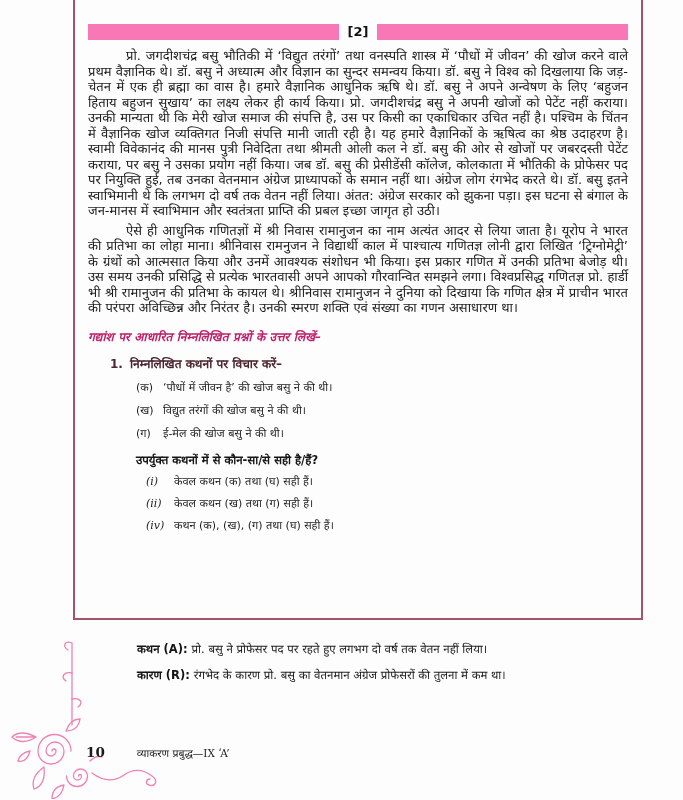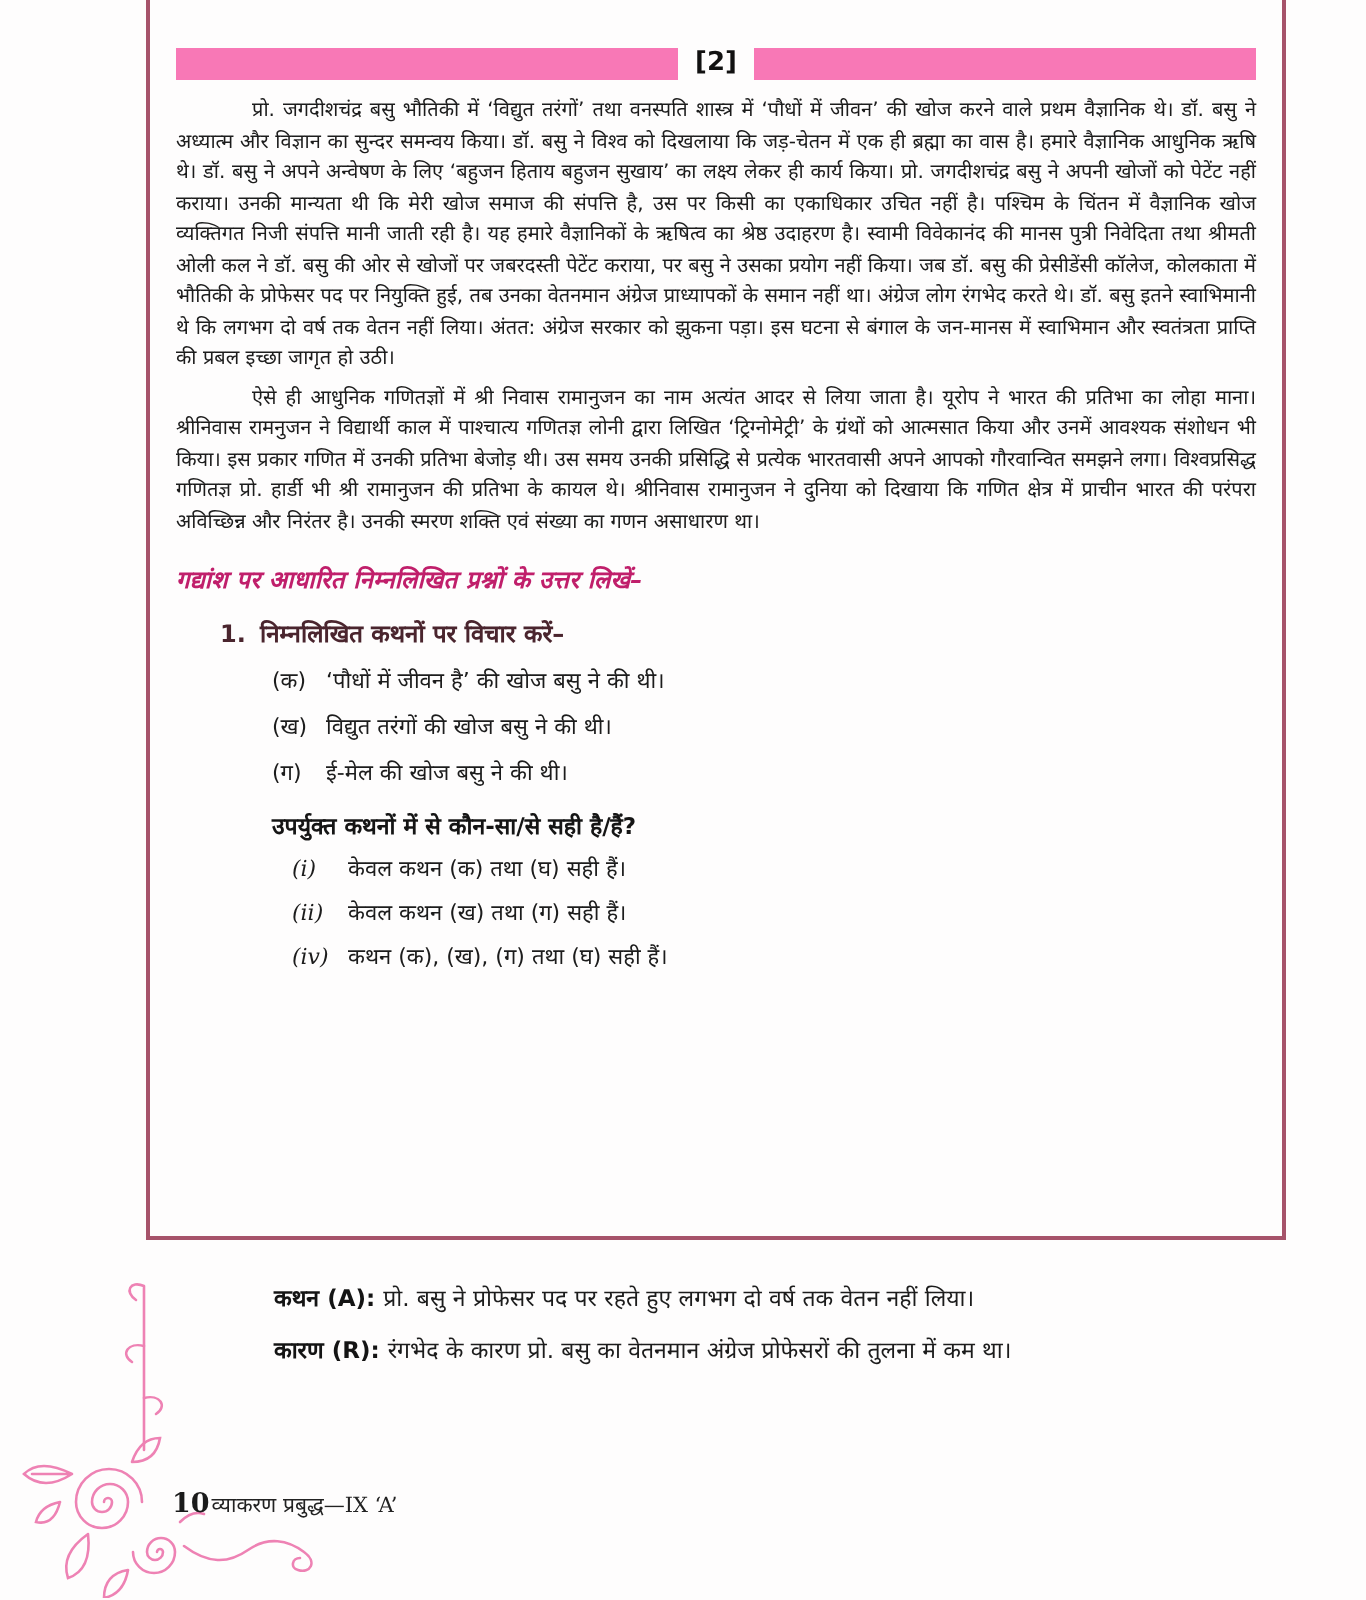--- a/index.html
+++ b/index.html
@@ -15,42 +15,42 @@
   .content { padding:0 13px; }
   .header-row {
     margin-top:31px; display:flex; align-items:center; gap:9px; height:17px;
   }
   .pink-bar { flex:1; height:16px; background:#f878b6; }
   .page-num-top { font-weight:bold; font-size:13px; color:#111; line-height:17px; }
   .magenta-heading {
     margin-top:13px; font-weight:bold; font-size:12px; color:#c01f6b; letter-spacing:.1px;
   }
   .passage {
-    margin-top:8px; font-size:10px; line-height:15.5px; color:#1c1c1c;
+    margin-top:8px; font-size:13px; line-height:15.5px; color:#1c1c1c;
     text-align:justify; text-indent:38px;
   }
   .passage + .passage { margin-top:4px; }
   .q-heading2 { margin-top:12px;font-style:italic; }
   .q1-row { margin-top:10px; margin-left:22px; font-weight:bold; font-size:12px; color:#4a252e; }
   .q-num { display:inline-block; width:20px; }
   .stmt { margin-top:9px; margin-left:48px; font-size:11px; line-height:14px; color:#1c1c1c; }
   .stmt-label { display:inline-block; width:27px; }
   .subq { margin-top:11px; margin-left:48px; font-weight:bold; font-size:11.5px; color:#151515; }
   .opt { margin-top:8px; margin-left:58px; font-size:11px; line-height:14px; color:#1c1c1c; }
   .opt-label {
     display:inline-block; min-width:24px; font-family:"DejaVu Serif", serif;
     font-style:italic; margin-right:4px;
   }
   .q2-block { position:absolute; left:105px; top:630px; width:528px; }
   .q2-title-row { font-weight:bold; font-size:12px; color:#bd2069; }
   .q2-title-row .q-num { color:#bd2069; }
   .ar-row { margin-top:11px; margin-left:32px; font-size:11.5px; color:#1c1c1c; }
   .ar-label { font-weight:bold; color:#141414; margin-right:4px;text-align:right; }
   .footer-row {
-    position:absolute; left:86px; top:744px; display:flex; align-items:baseline; gap:1px;
+    position:absolute; left:86px; top:744px; display:flex; align-items:baseline; gap:32px;
     font-family:"DejaVu Serif", serif;
   }
   .footer-page-num { font-weight:bold; font-size:13.5px; color:#1a1a1a; }
   .footer-title { font-size:10.5px; color:#222; }
   .floral { position:absolute; left:6px; top:633px; width:188px; height:166px; }
 </style>
 </head>
 <body>
 
 <div class="page">

